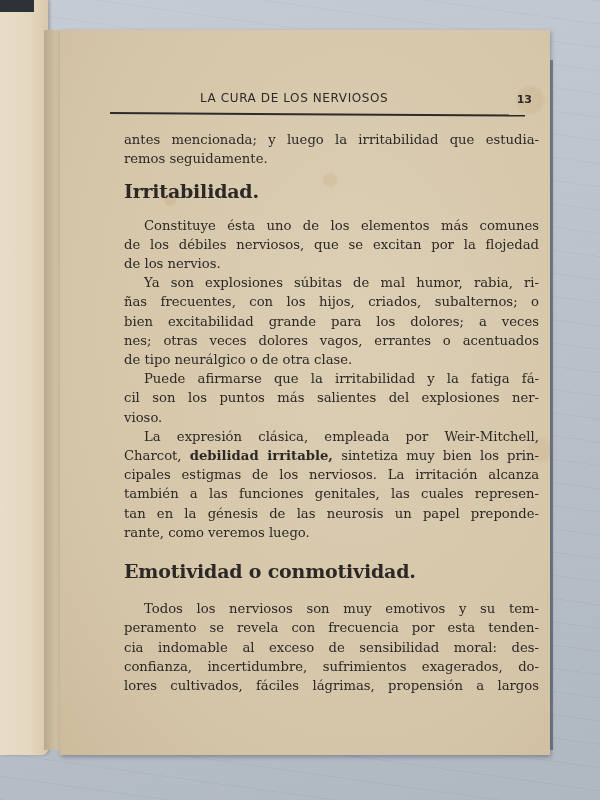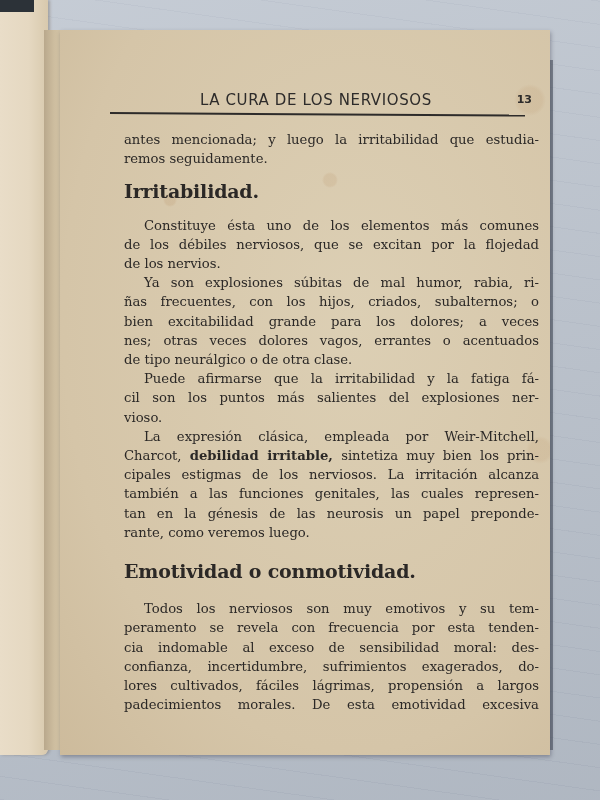--- a/index.html
+++ b/index.html
@@ -76,21 +76,21 @@
       left: 50px;
       top: 59px;
       width: 420px;
       height: 22px;
     }
     .running-title {
       position: absolute;
       left: 90px;
       top: 2px;
       font-family: "DejaVu Sans", sans-serif;
-      font-size: 15px;
+      font-size: 12px;
       letter-spacing: 0.6px;
       color: #2d2b2a;
     }
     .page-number {
       position: absolute;
       right: -2px;
       top: 4px;
       font-family: "DejaVu Sans", sans-serif;
       font-size: 11px;
       font-weight: bold;
@@ -198,18 +198,17 @@
     </p>
 
     <p class="para heading heading-2">Emotividad o conmotividad.</p>
 
     <p class="para">
       <span class="line" style="padding-left:20px">Todos los nerviosos son muy emotivos y su tem-</span>
       <span class="line">peramento se revela con frecuencia por esta tenden-</span>
       <span class="line">cia indomable al exceso de sensibilidad moral: des-</span>
       <span class="line">confianza, incertidumbre, sufrimientos exagerados, do-</span>
       <span class="line">lores cultivados, fáciles lágrimas, propensión a largos</span>
-      <span class="line">padecimientos morales. De esta emotividad excesiva</span>
     </p>
   </div>
 </div>
 
 <div class="page-right-edge"></div>
 
 </body></html>

